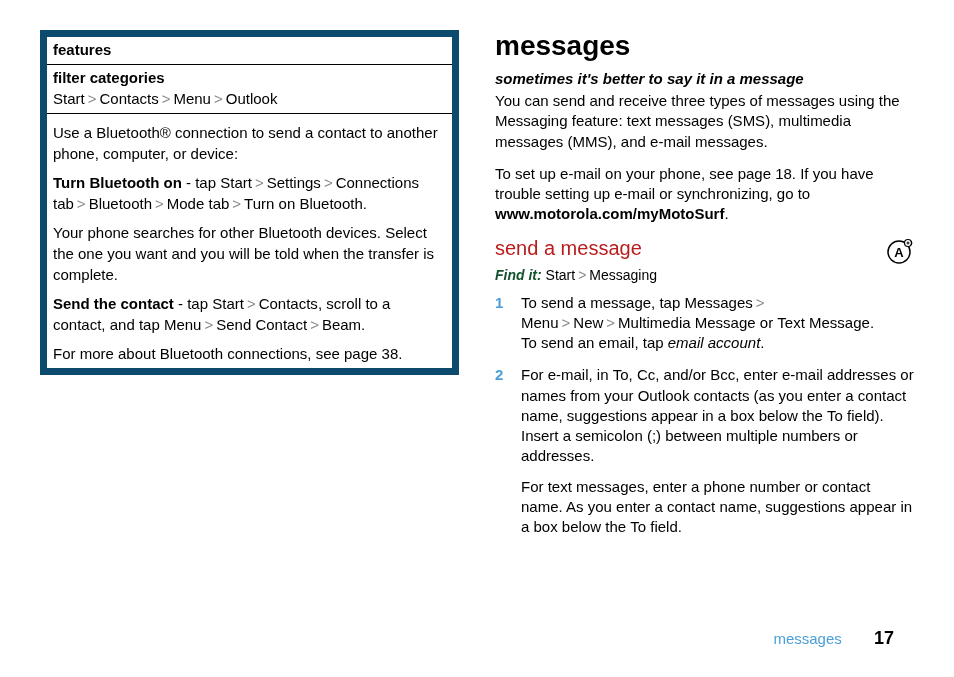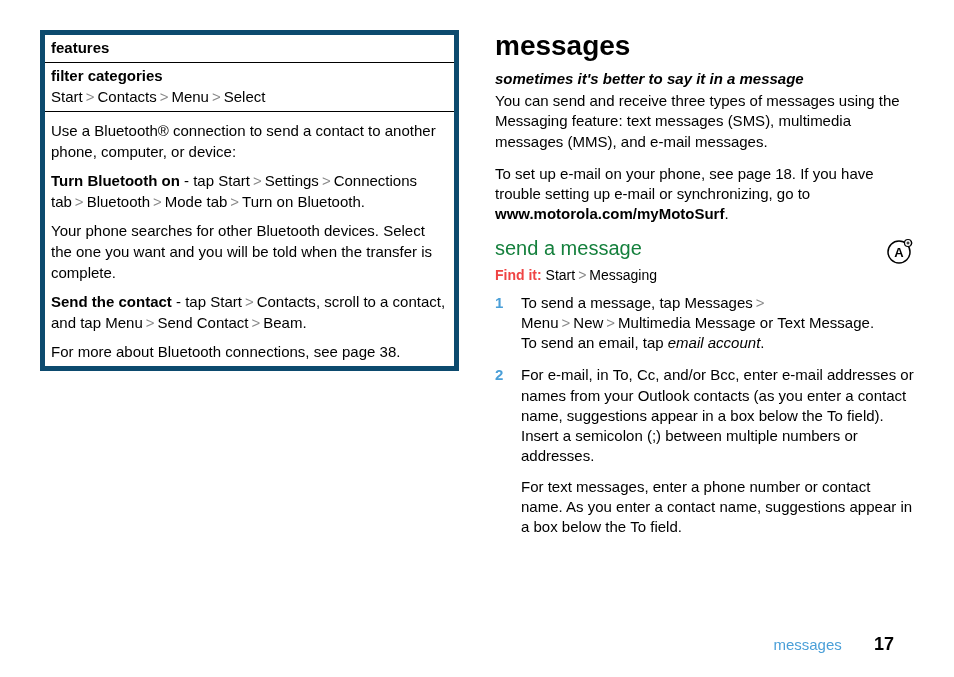--- a/index.html
+++ b/index.html
@@ -16,21 +16,21 @@
     display: flex;
     gap: 36px;
   }
   .left-col {
     width: 430px;
   }
   .right-col {
     width: 430px;
   }
   .features-table {
-    border: 5px solid #0c4a6e;
+    border: 7px solid #0c4a6e;
     width: 100%;
   }
   .features-table .row {
     border-bottom: 1px solid #000;
     padding: 2px 6px 4px 6px;
     font-size: 15px;
     line-height: 1.4;
   }
   .features-table .row:last-child { border-bottom: none; }
   .tbl-header {
@@ -50,80 +50,80 @@
     font-weight: bold;
     font-size: 15px;
     margin-bottom: 4px;
   }
   .para {
     font-size: 15px;
     line-height: 1.35;
     margin-bottom: 12px;
   }
   h2.subheading {
-    color: #15803d;
+    color: #b91c1c;
     font-size: 20px;
     font-weight: normal;
     margin-bottom: 4px;
   }
   .subhead-row {
     display: flex;
     justify-content: space-between;
     align-items: flex-start;
   }
   .icon-circle {
     width: 30px; height: 30px;
   }
   .findit {
     font-size: 14px;
     margin-bottom: 10px;
   }
-  .findit-label { color: #ef4444; font-weight: bold; }
+  .findit-label { color: #14532d; font-weight: bold; font-style: italic; }
   ol.steps { list-style: none; padding-left: 0; }
   ol.steps li {
     display: flex;
     gap: 12px;
     font-size: 15px;
     line-height: 1.35;
     margin-bottom: 12px;
   }
   ol.steps .num {
     color: #4a9fd8;
     font-weight: bold;
     font-size: 15px;
     flex-shrink: 0;
     width: 14px;
   }
   .step-body p { margin-bottom: 10px; }
   .step-body p:last-child { margin-bottom: 0; }
   .ital { font-style: italic; }
   .footer {
     position: absolute;
-    bottom: 22px;
+    bottom: 28px;
     right: 60px;
     font-size: 15px;
   }
   .footer-label { color: #4a9fd8; margin-right: 28px; }
   .footer-num { font-weight: bold; font-size: 18px; }
 </style>
 </head>
 <body>
 
 <div class="page">
 
   <div class="left-col">
     <div class="features-table">
       <div class="row tbl-header">
         <span>features</span>
       </div>
 
       <div class="row">
         <div class="b">filter categories</div>
         <div class="cond">
-          <span>Start</span><span class="gt">&gt;</span><span>Contacts</span><span class="gt">&gt;</span><span>Menu</span><span class="gt">&gt;</span><span>Select</span>
+          <span>Start</span><span class="gt">&gt;</span><span>Contacts</span><span class="gt">&gt;</span><span>Menu</span><span class="gt">&gt;</span><span>Outlook</span>
         </div>
       </div>
 
       <div class="row">
         <div style="margin-top:6px;">Use a Bluetooth® connection to send a contact to another phone, computer, or device:</div>
 
         <div style="margin-top:8px;">
           <span class="b">Turn Bluetooth on</span><span> - tap </span><span class="cond">Start</span><span class="gt">&gt;</span><span class="cond">Settings</span><span class="gt">&gt;</span><span class="cond">Connections</span><span> tab</span><span class="gt">&gt;</span><span class="cond">Bluetooth</span><span class="gt">&gt;</span><span class="cond">Mode</span><span> tab</span><span class="gt">&gt;</span><span class="cond">Turn on Bluetooth</span><span>.</span>
         </div>
 

